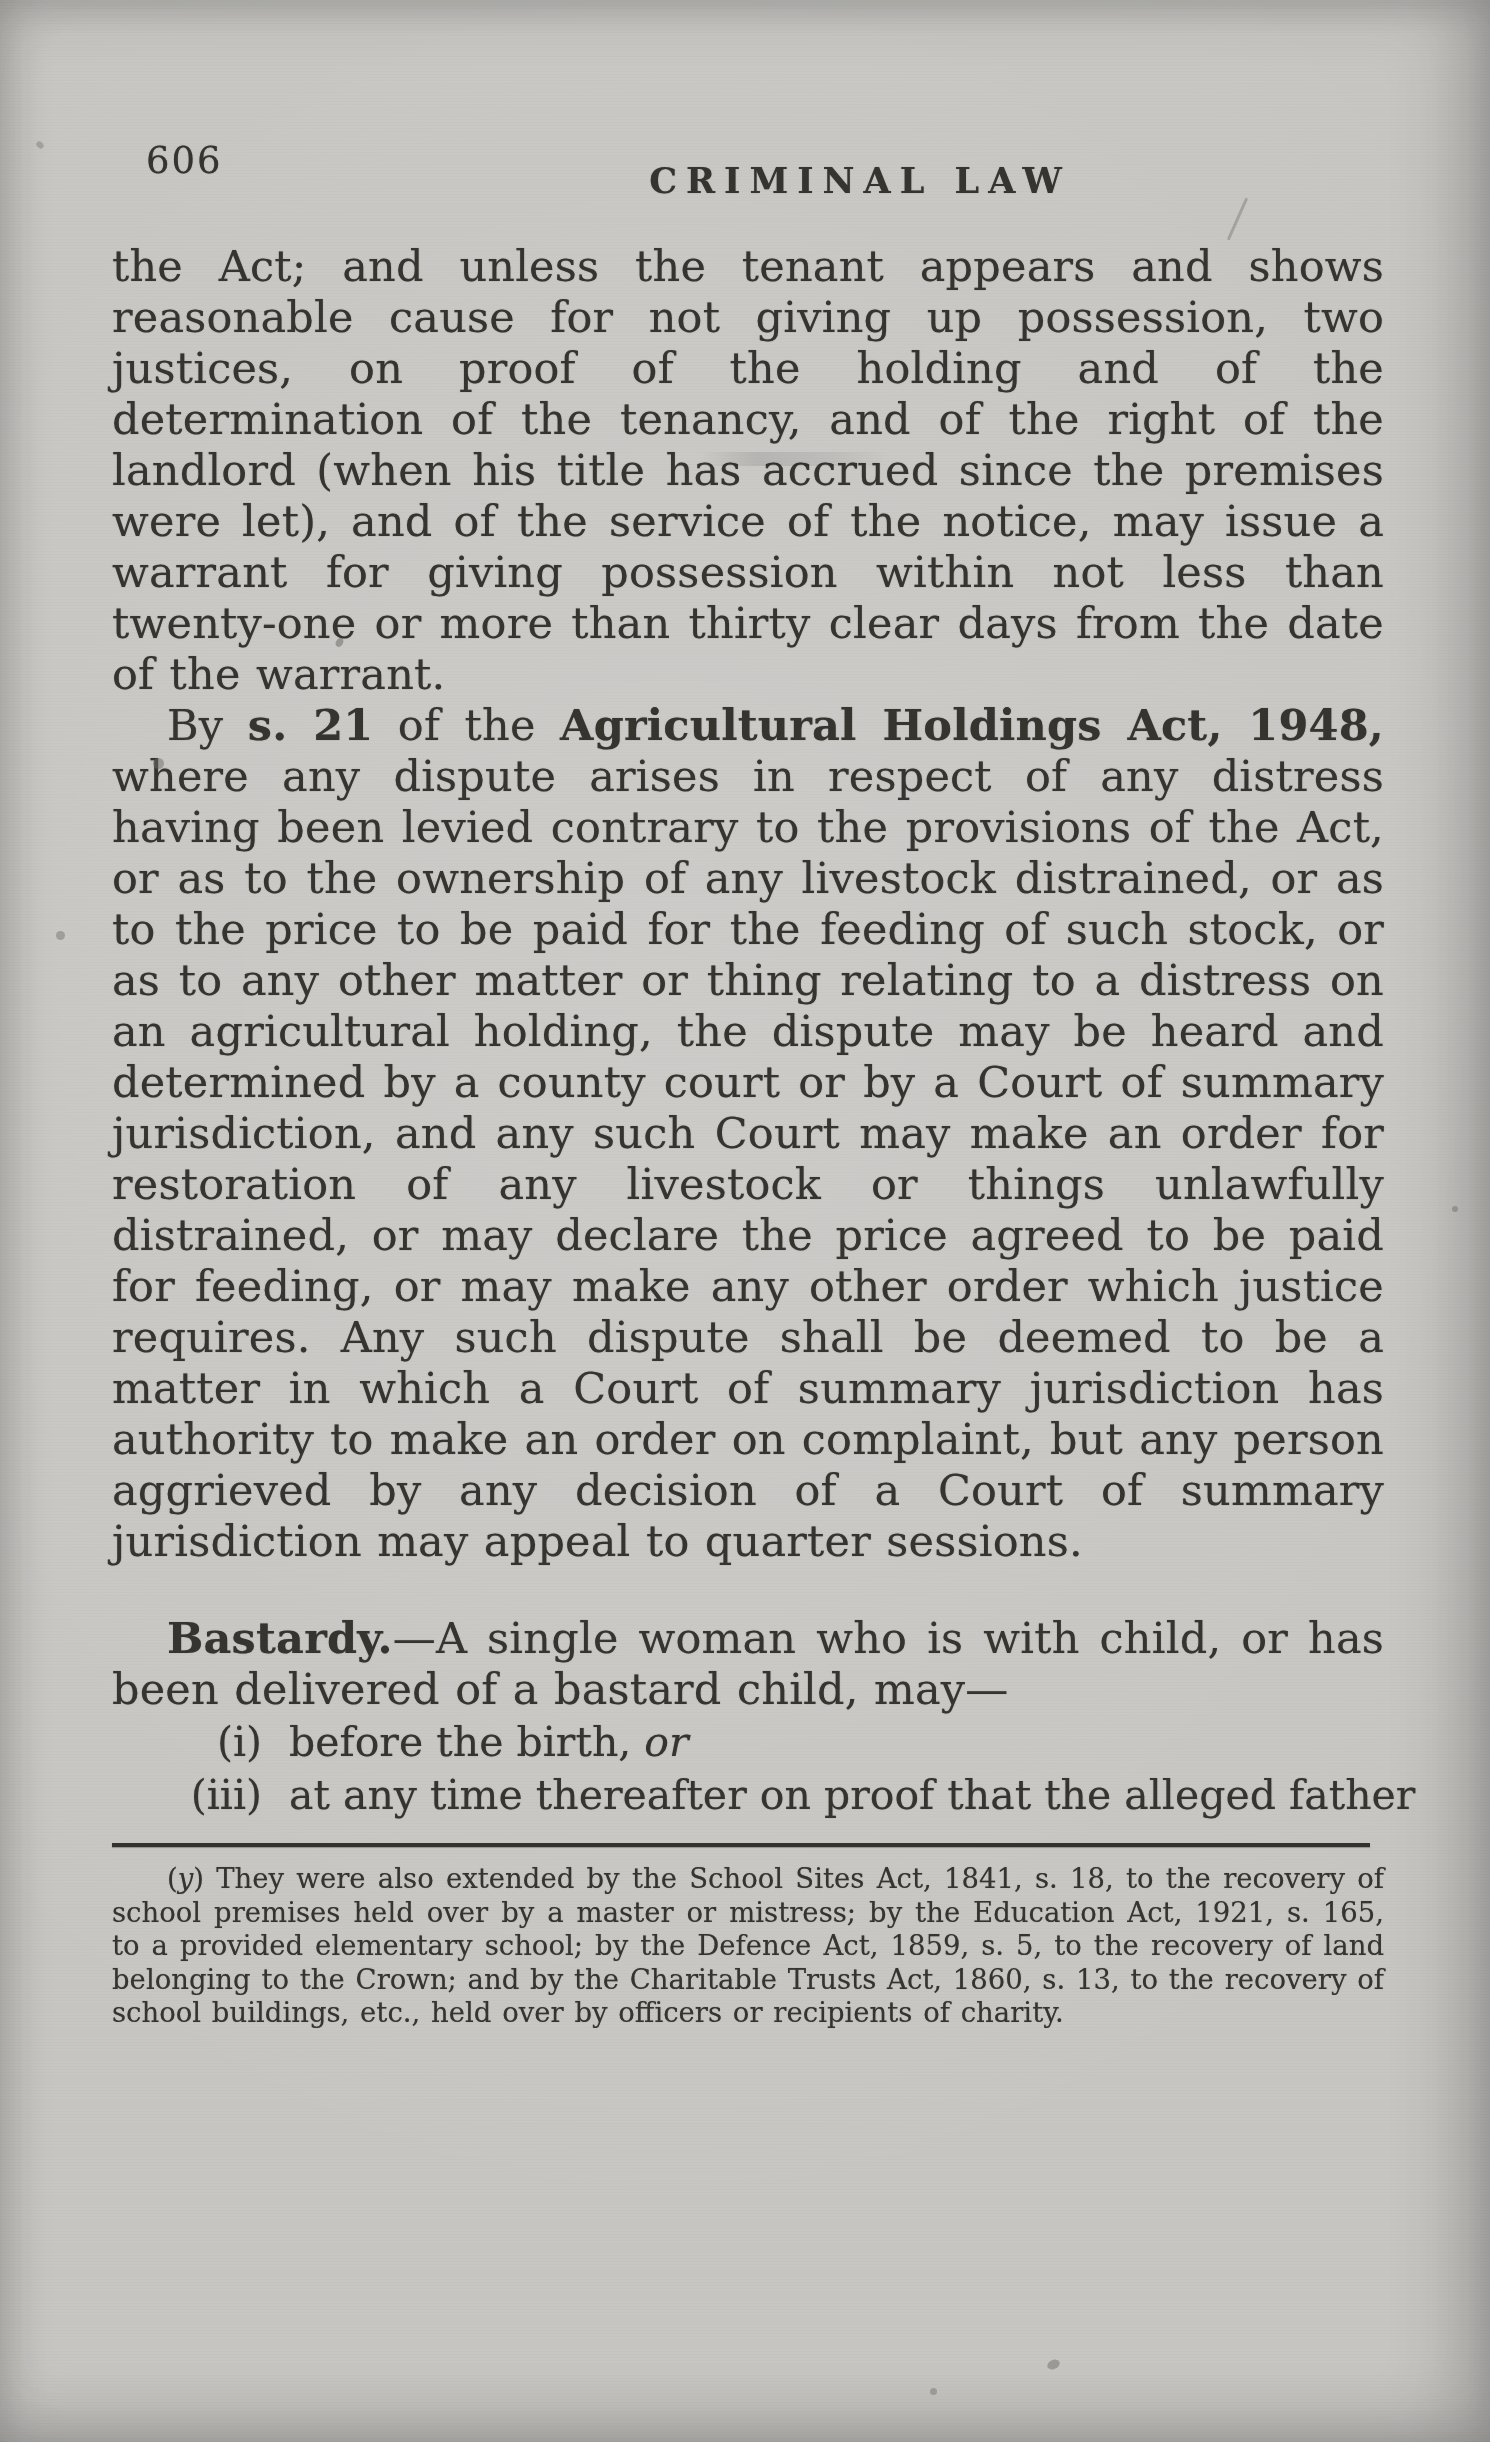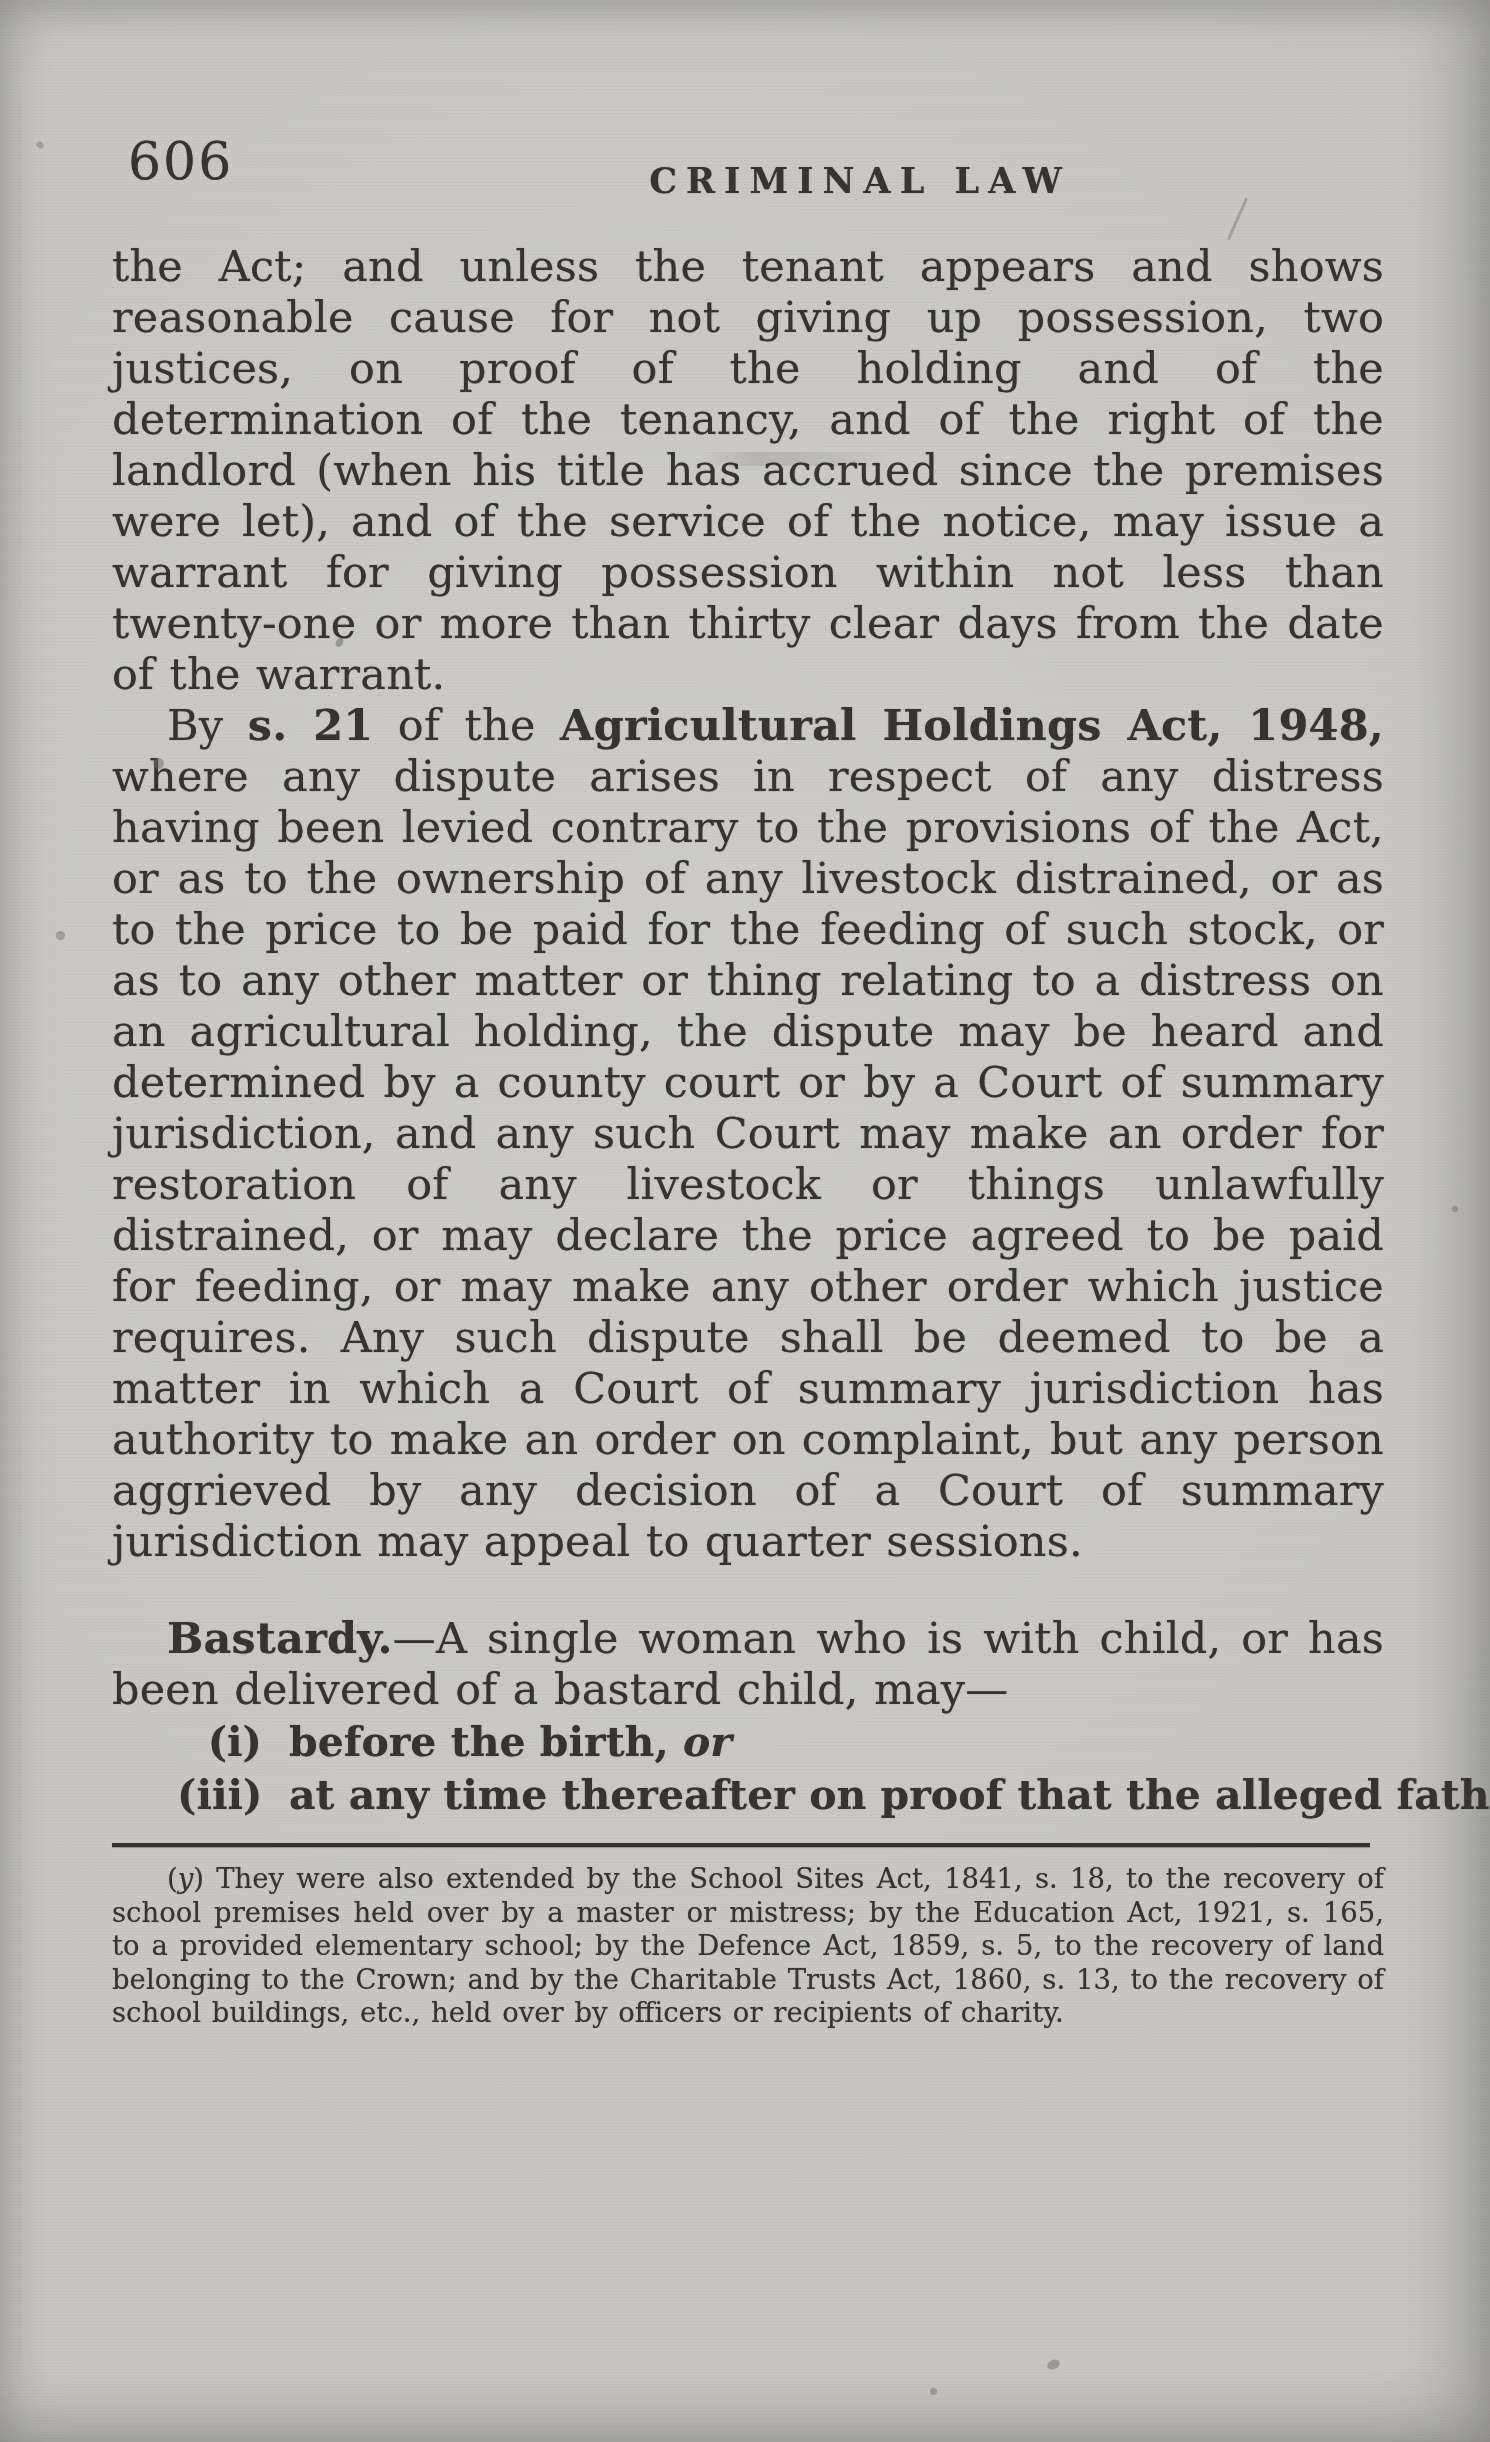--- a/index.html
+++ b/index.html
@@ -24,22 +24,22 @@
 
   .content{
     position:absolute;
     left:112px; top:138px;
     width:1272px;
   }
 
   
   .head-row{position:relative;height:46px;}
   .page-number{
-    position:absolute;left:16px;top:0;
-    font-size:52px;line-height:46px;
+    position:absolute;left:34px;top:0;
+    font-size:37px;line-height:46px;
     letter-spacing:2px;
     text-shadow:0 0 1px rgba(54,52,47,0.6);
   }
   .running-head{
     position:absolute;left:748px;top:24px;
     transform:translateX(-50%);
     font-size:35px;line-height:37px;
     letter-spacing:9px;
     font-weight:bold;
     text-shadow:0 0 1px rgba(54,52,47,0.5);
@@ -63,21 +63,20 @@
 
   
   .section{margin-top:46px;}
   .list{margin-top:1px;}
   .list-line{
     font-size:41px;
     line-height:53px;
     padding-left:65px;
     text-shadow:0 0 1px rgba(54,52,47,0.5);
     white-space:nowrap;
-    font-weight:bold;
   }
   .list-marker{
     display:inline-block;
     width:85px;
     text-align:right;
     margin-right:27px;
   }
 
   
   .footnote-rule{

